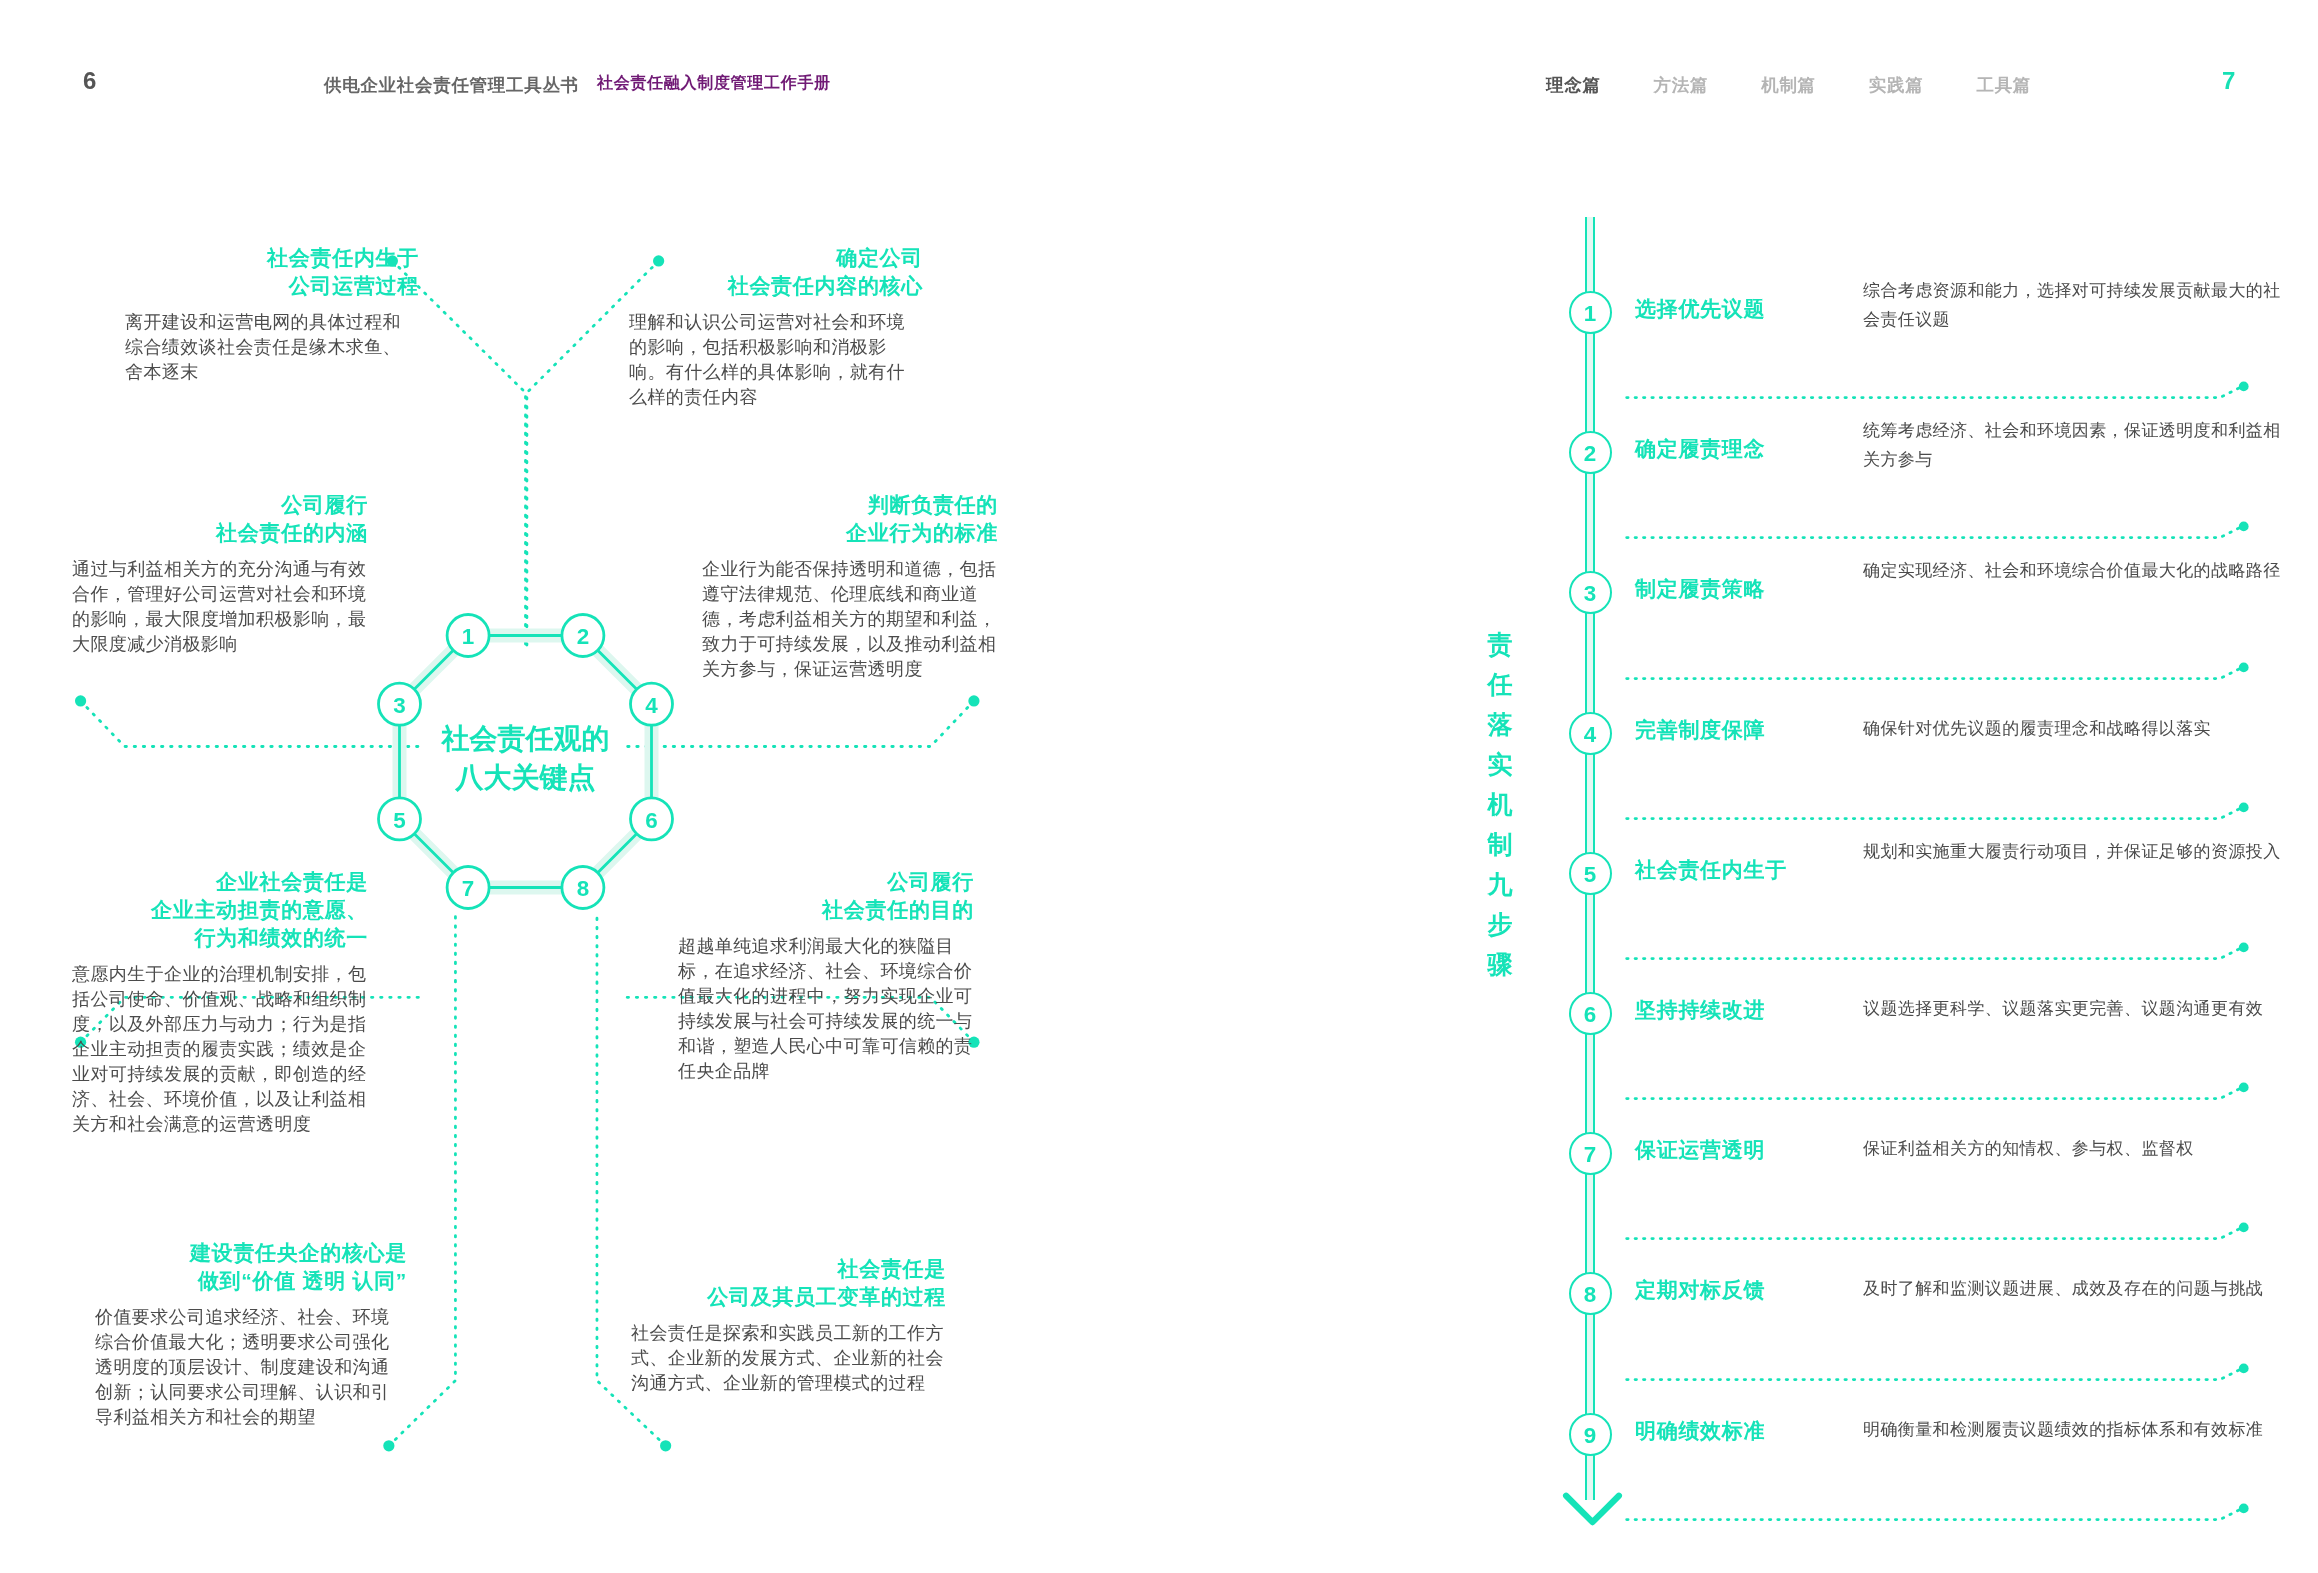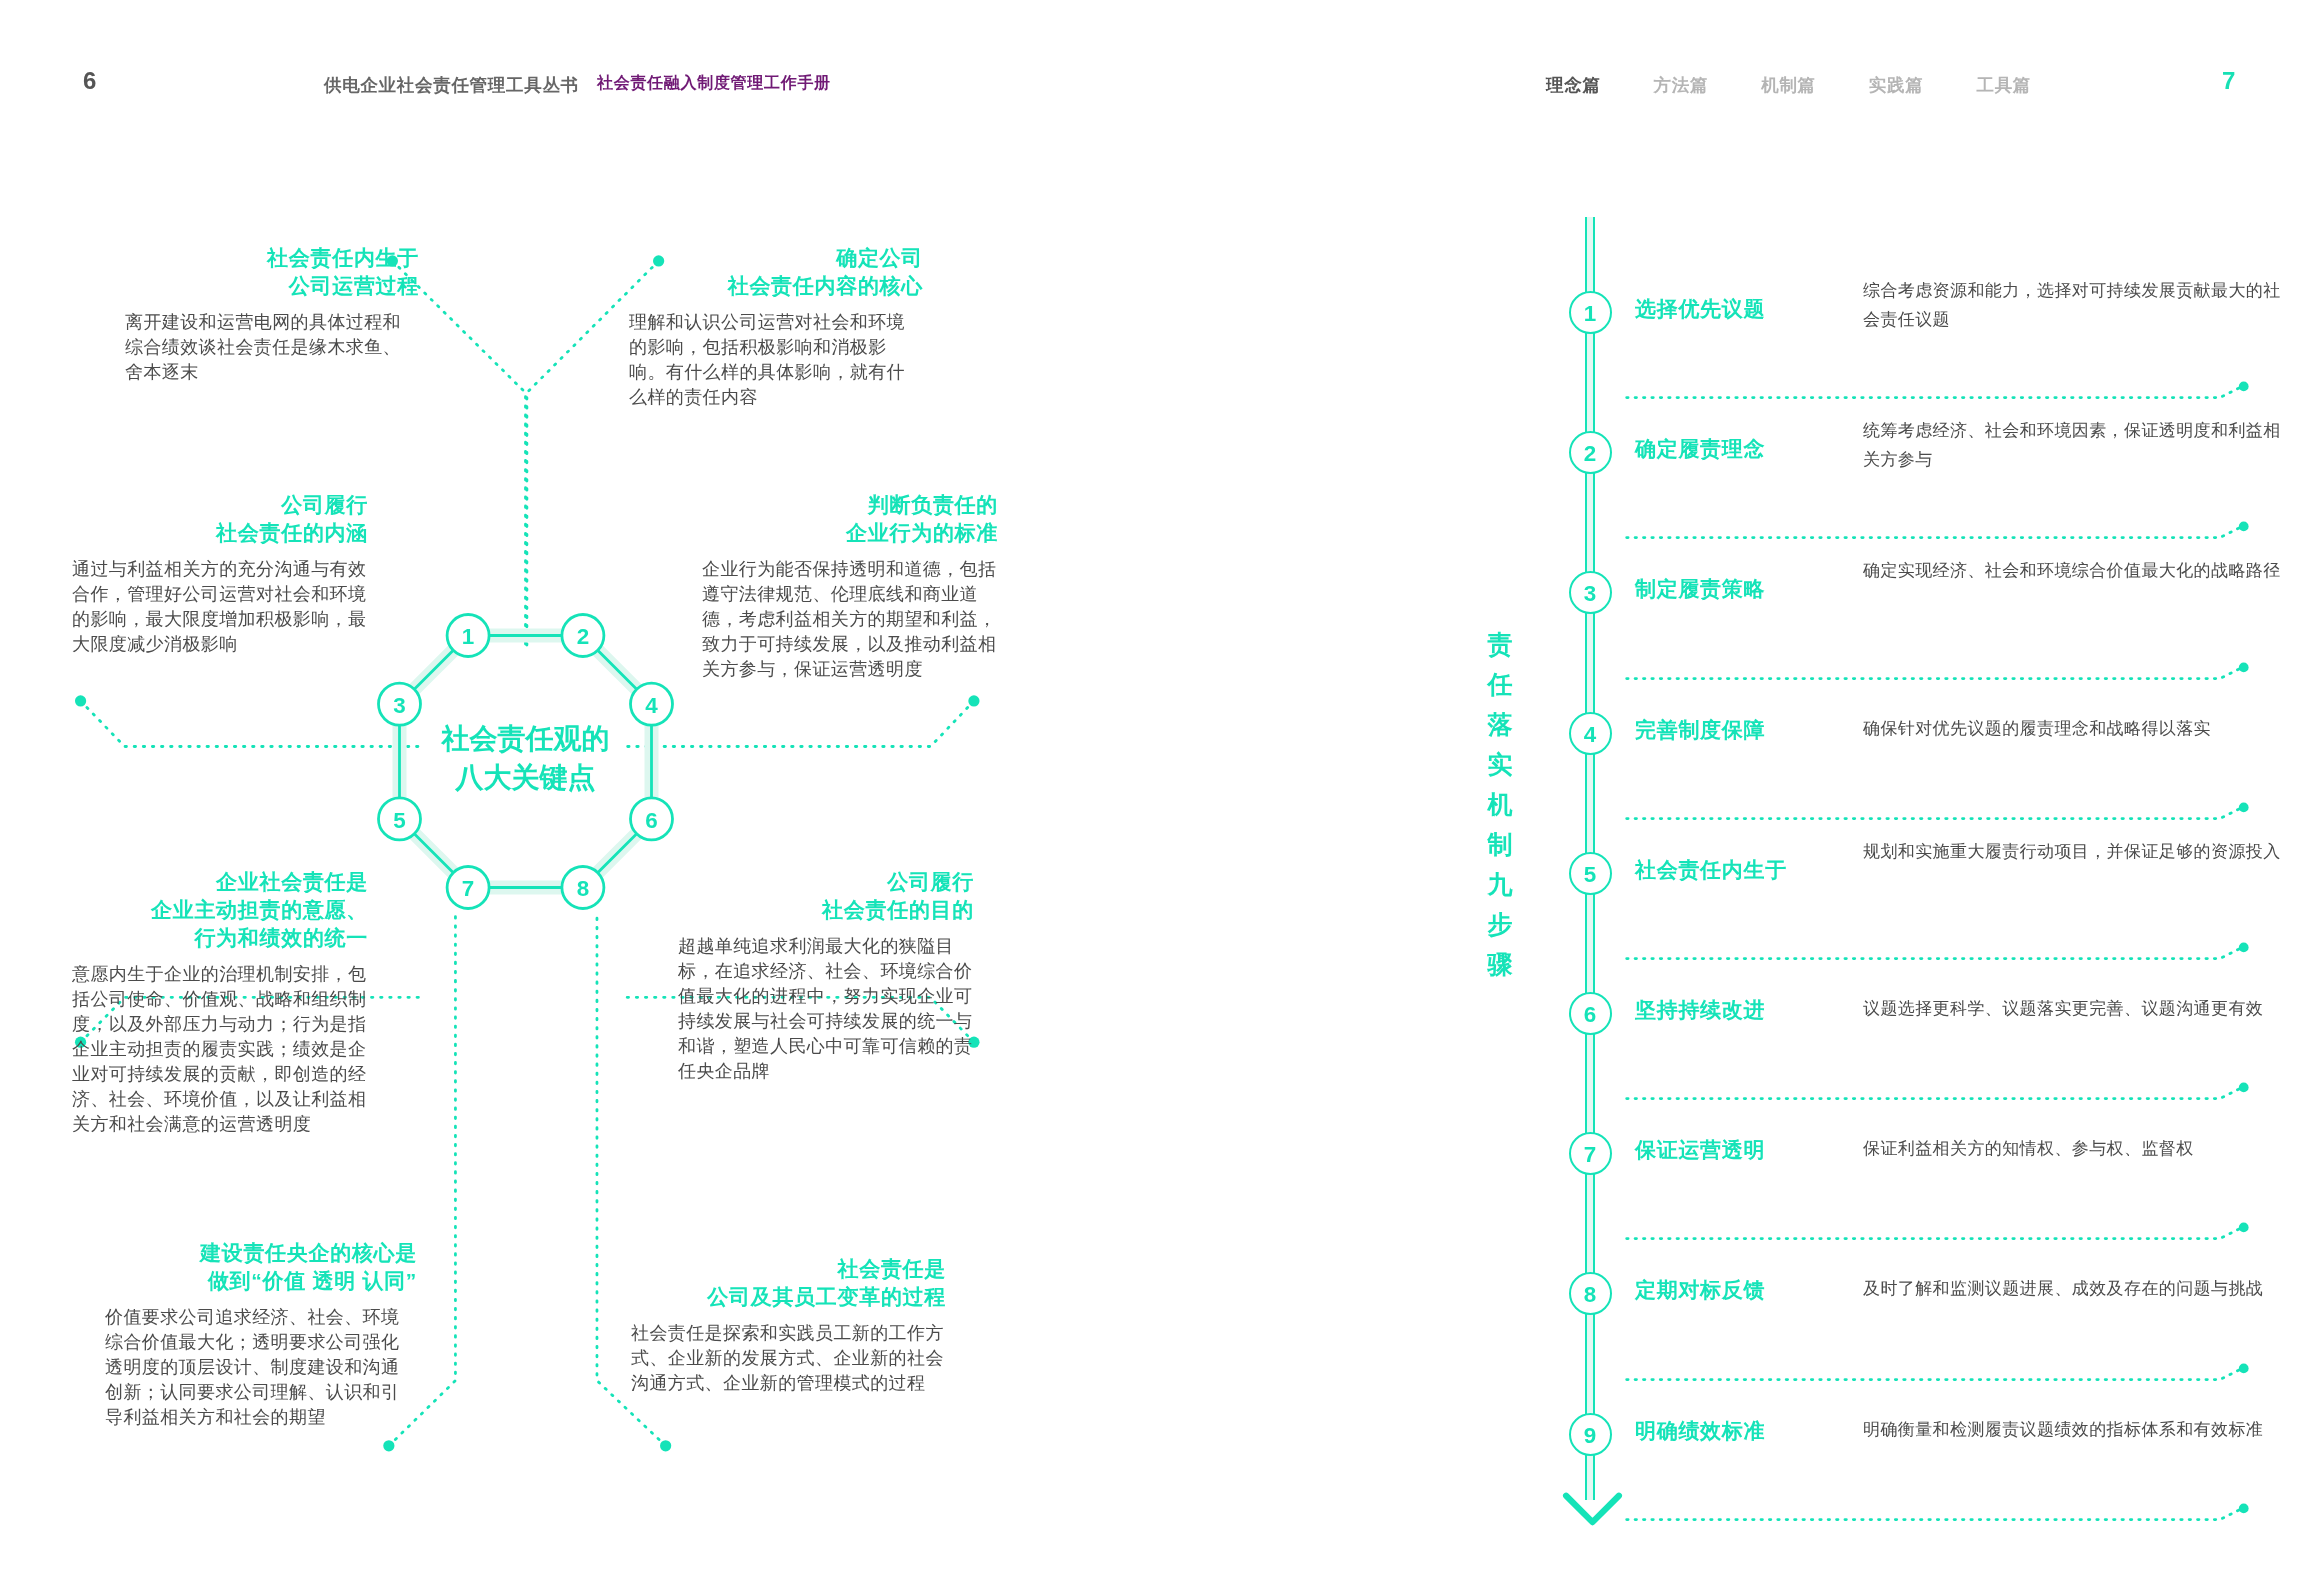--- a/index.html
+++ b/index.html
@@ -196,21 +196,21 @@
   </div>
 
   <div class="card" style="left:678px;top:868px;width:296px;">
     <div class="ttl">
       <div>公司履行</div>
       <div>社会责任的目的</div>
     </div>
     <div class="body">超越单纯追求利润最大化的狭隘目标，在追求经济、社会、环境综合价值最大化的进程中，努力实现企业可持续发展与社会可持续发展的统一与和谐，塑造人民心中可靠可信赖的责任央企品牌</div>
   </div>
 
-  <div class="card" style="left:105px;top:1239px;width:312px;">
+  <div class="card" style="left:95px;top:1239px;width:312px;">
     <div class="ttl">
       <div>建设责任央企的核心是</div>
       <div>做到“价值 透明 认同”</div>
     </div>
     <div class="body">价值要求公司追求经济、社会、环境综合价值最大化；透明要求公司强化透明度的顶层设计、制度建设和沟通创新；认同要求公司理解、认识和引导利益相关方和社会的期望</div>
   </div>
 
   <div class="card" style="left:631px;top:1239px;width:315px;margin-top:16px;">
     <div class="ttl">
       <div>社会责任是</div>

